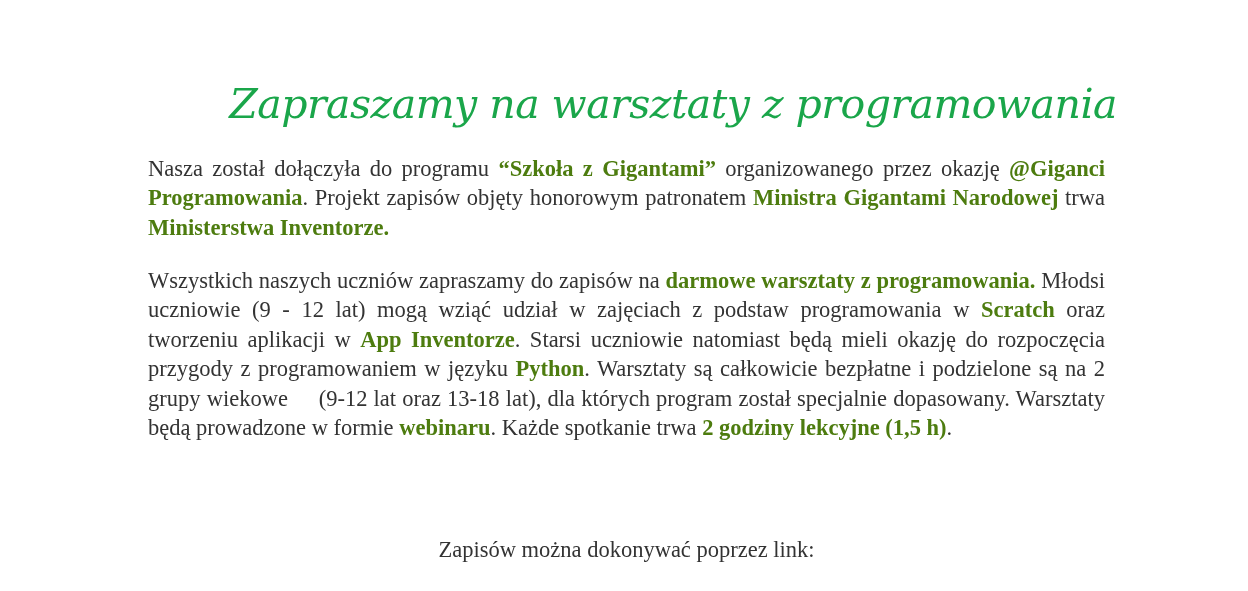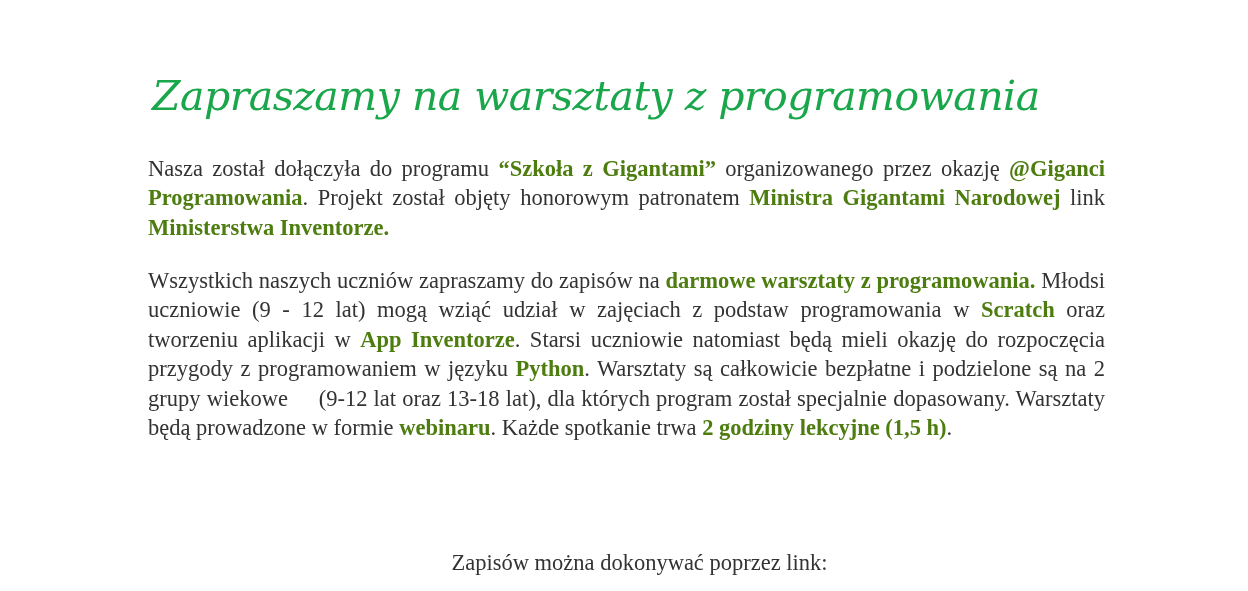--- a/index.html
+++ b/index.html
@@ -19,28 +19,28 @@
       position: absolute;
       left: 148px;
       top: 0;
       width: 957px;
     }
     .title {
       position: absolute;
       left: 0;
       top: 62px;
       width: 957px;
-      text-align: left;
+      text-align: right;
       font-family: "DejaVu Serif", "Liberation Serif", serif;
       font-style: italic;
       font-size: 41px;
       line-height: 60px;
       color: #1aa64a;
       letter-spacing: -0.5px;
-      margin: 4px;
+      margin: 12px;
       font-weight: normal;
     }
     .para {
       position: absolute;
       left: 0;
       width: 957px;
       font-size: 22.5px;
       line-height: 29.4px;
       text-align: justify;
       margin: 0;
@@ -49,27 +49,27 @@
     .p2 { top: 266px; }
     .para b { font-weight: bold; color: #4d7c0f; }
     .signup {
       position: absolute;
       left: 0;
       top: 535px;
       width: 957px;
       text-align: center;
       font-size: 22.5px;
       line-height: 29px;
-      margin: 13px;
+      margin: 0;
     }
   </style>
 </head>
 <body>
 
 <div class="page">
   <h1 class="title">Zapraszamy na warsztaty z programowania</h1>
 
-  <p class="para p1"><span>Nasza został dołączyła do programu </span><b>“Szkoła z Gigantami”</b><span> organizowanego przez okazję </span><b>@Giganci Programowania</b><span>. Projekt został objęty honorowym patronatem </span><b>Ministra Gigantami Narodowej</b><span> link </span><b>Ministerstwa Inventorze.</b></p>
+  <p class="para p1"><span>Nasza został dołączyła do programu </span><b>“Szkoła z Gigantami”</b><span> organizowanego przez okazję </span><b>@Giganci Programowania</b><span>. Projekt zapisów objęty honorowym patronatem </span><b>Ministra Gigantami Narodowej</b><span> trwa </span><b>Ministerstwa Inventorze.</b></p>
 
   <p class="para p2"><span>Wszystkich naszych uczniów zapraszamy do zapisów na </span><b>darmowe warsztaty z programowania.</b><span> Młodsi uczniowie (9 - 12 lat) mogą wziąć udział w zajęciach z podstaw programowania w </span><b>Scratch</b><span> oraz tworzeniu aplikacji w </span><b>App Inventorze</b><span>. Starsi uczniowie natomiast będą mieli okazję do rozpoczęcia przygody z programowaniem w języku </span><b>Python</b><span>. Warsztaty są całkowicie bezpłatne i podzielone są na 2 grupy wiekowe &nbsp;&nbsp;&nbsp;&nbsp;(9-12 lat oraz 13-18 lat), dla których program został specjalnie dopasowany. Warsztaty będą prowadzone w formie </span><b>webinaru</b><span>. Każde spotkanie trwa </span><b>2 godziny lekcyjne (1,5 h)</b><span>.</span></p>
 
   <p class="signup">Zapisów można dokonywać poprzez link:</p>
 </div>
 
 </body></html>

